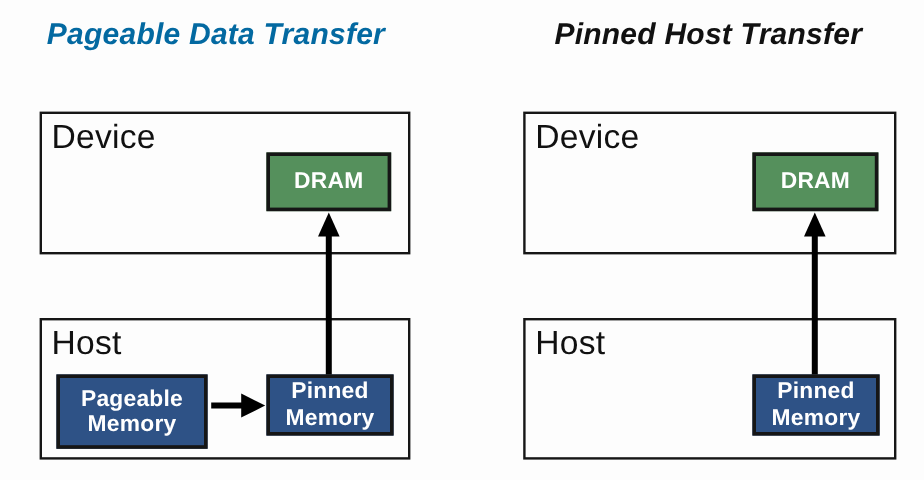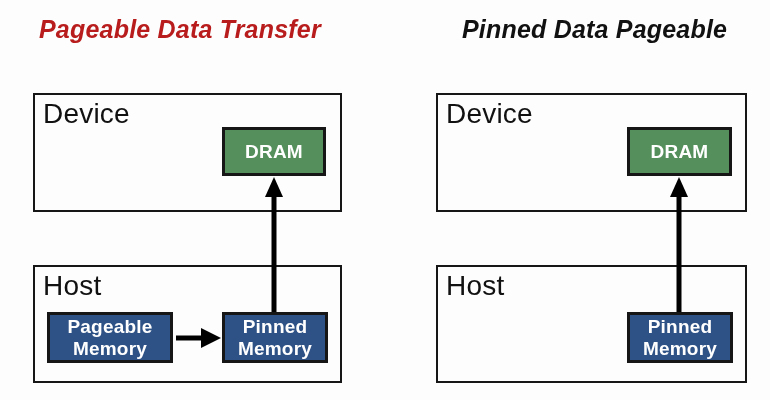--- a/index.html
+++ b/index.html
@@ -60,35 +60,35 @@
     top: 0;
     width: 770px;
     height: 400px;
     pointer-events: none;
   }
   
   .title-left     { left: 39px;  top: 15px; }
   .device-left    { left: 33px;  top: 93px;  width: 309px; height: 119px; }
   .dram-left      { left: 222px; top: 127px; width: 104px; height: 49px; }
   .host-left      { left: 33px;  top: 265px; width: 309px; height: 118px; }
-  .pageable-left  { left: 47px;  top: 312px; width: 126px; height: 51px; }
+  .pageable-left  { left: 47px;  top: 312px; width: 126px; height: 62px; }
   .pinned-left    { left: 222px; top: 312px; width: 106px; height: 51px; }
   
   .title-right    { left: 462px; top: 15px; }
   .device-right   { left: 436px; top: 93px;  width: 311px; height: 119px; }
   .dram-right     { left: 627px; top: 127px; width: 105px; height: 49px; }
   .host-right     { left: 436px; top: 265px; width: 311px; height: 118px; }
   .pinned-right   { left: 627px; top: 312px; width: 106px; height: 51px; }
 </style>
 </head>
 <body>
 
 <div class="canvas" style="background: rgb(253, 253, 253);">
 
-  <div class="diagram-title title-left" style="color: #b91c1c;">Pageable Data Transfer</div>
+  <div class="diagram-title title-left" style="color: #0369a1;">Pageable Data Transfer</div>
 
   <div class="outer-box device-left" style="border-color: rgb(22, 22, 22);">
     <div class="outer-box-label" style="color: rgb(17, 17, 17);">Device</div>
   </div>
 
   <div class="inner-box dram-left" style="background: rgb(85, 144, 92); border-color: rgb(22, 22, 22); color: rgb(255, 255, 255);">
     <span>DRAM</span>
   </div>
 
   <div class="outer-box host-left" style="border-color: rgb(22, 22, 22);">
@@ -98,21 +98,21 @@
   <div class="inner-box pageable-left" style="background: rgb(46, 82, 134); border-color: rgb(22, 22, 22); color: rgb(255, 255, 255);">
     <span>Pageable</span>
     <span>Memory</span>
   </div>
 
   <div class="inner-box pinned-left" style="background: rgb(46, 82, 134); border-color: rgb(22, 22, 22); color: rgb(255, 255, 255);">
     <span>Pinned</span>
     <span>Memory</span>
   </div>
 
-  <div class="diagram-title title-right" style="color: rgb(17, 17, 17);">Pinned Data Pageable</div>
+  <div class="diagram-title title-right" style="color: rgb(17, 17, 17);">Pinned Host Transfer</div>
 
   <div class="outer-box device-right" style="border-color: rgb(22, 22, 22);">
     <div class="outer-box-label" style="color: rgb(17, 17, 17);">Device</div>
   </div>
 
   <div class="inner-box dram-right" style="background: rgb(85, 144, 92); border-color: rgb(22, 22, 22); color: rgb(255, 255, 255);">
     <span>DRAM</span>
   </div>
 
   <div class="outer-box host-right" style="border-color: rgb(22, 22, 22);">

